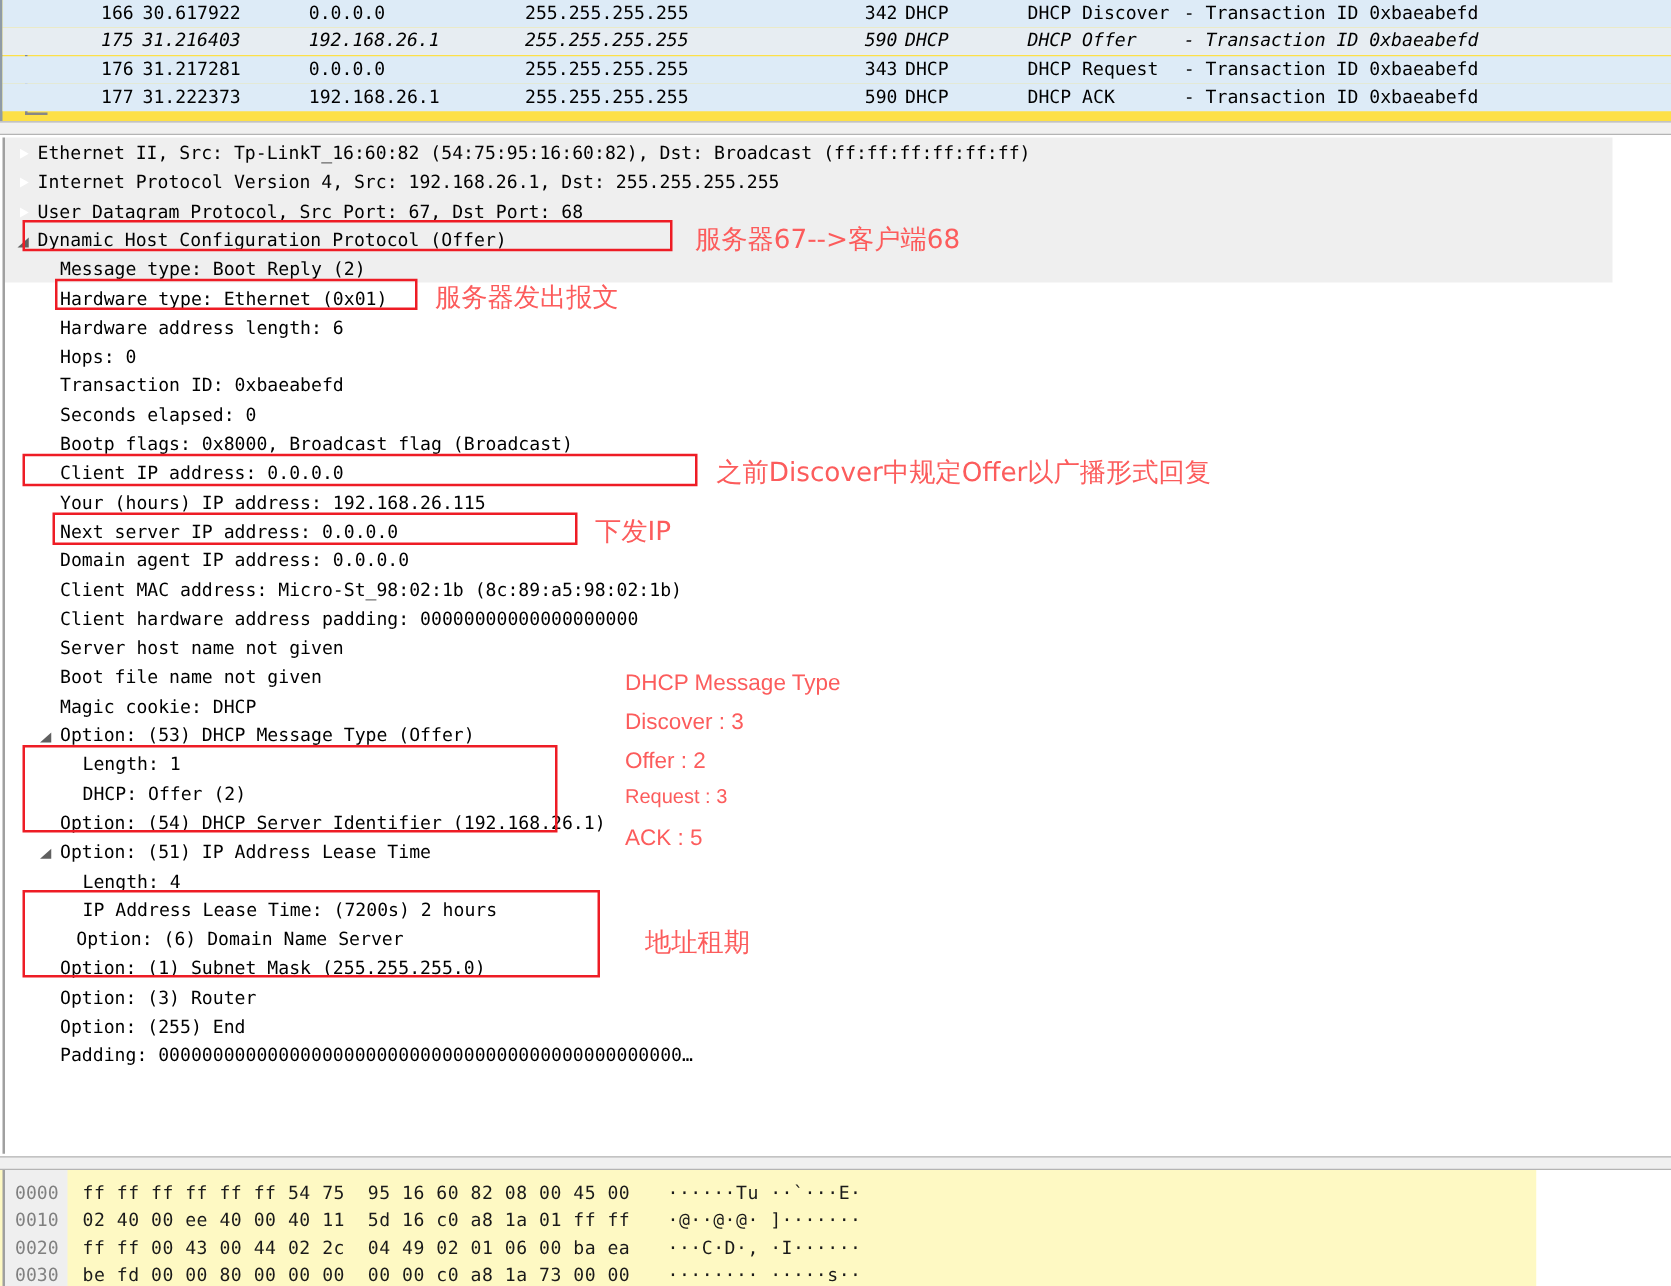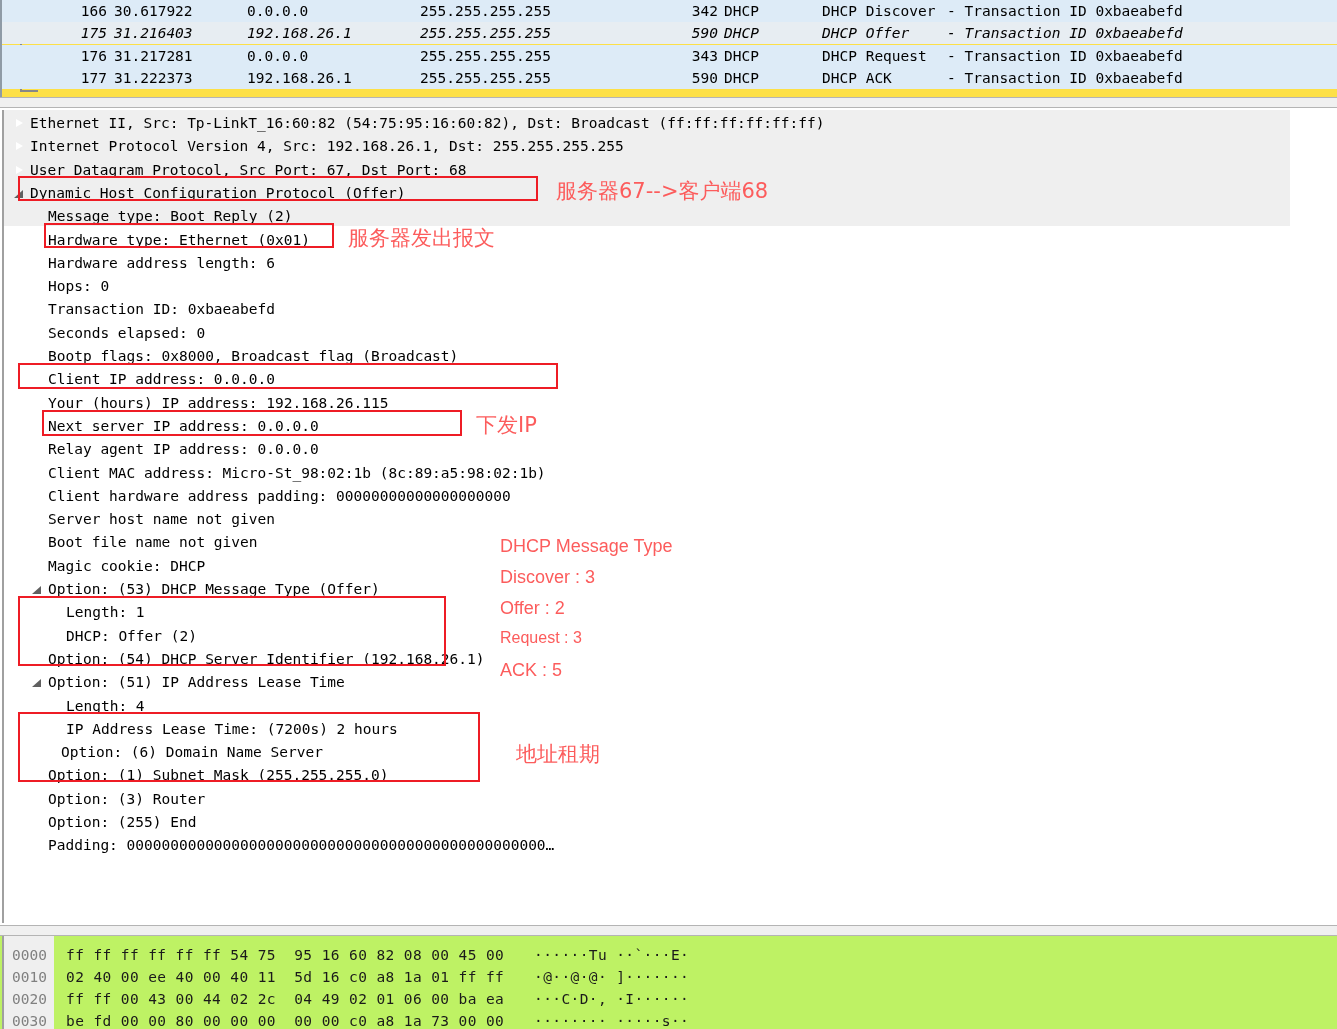--- a/index.html
+++ b/index.html
@@ -172,22 +172,22 @@
   }
   .annot.cjk {
     font-family: "DejaVu Sans", sans-serif;
     font-size: 21px;
   }
 
   
   #hex-pane {
     position: absolute;
     left: 0; top: 936px;
-    width: 1337px; height: 93px;
-    background: #bef264;
+    width: 1229px; height: 93px;
+    background: #fef9c3;
     overflow: hidden;
   }
   #hex-pane .hx-border-left {
     position: absolute; left: 2px; top: 0; width: 2px; height: 93px;
     background: #a0a0a0;
   }
   .hex-offcol {
     position: absolute;
     left: 4px; top: 0;
     width: 50px; height: 93px;
@@ -233,21 +233,21 @@
     <div class="tree-row" style="top: 97.2px;"><span style="position: absolute; left: 44px;">Message type: Boot Reply (2)</span></div>
     <div class="tree-row" style="top: 120.5px;"><span style="position: absolute; left: 44px;">Hardware type: Ethernet (0x01)</span></div>
     <div class="tree-row" style="top: 143.8px;"><span style="position: absolute; left: 44px;">Hardware address length: 6</span></div>
     <div class="tree-row" style="top: 167.1px;"><span style="position: absolute; left: 44px;">Hops: 0</span></div>
     <div class="tree-row" style="top: 190.4px;"><span style="position: absolute; left: 44px;">Transaction ID: 0xbaeabefd</span></div>
     <div class="tree-row" style="top: 213.7px;"><span style="position: absolute; left: 44px;">Seconds elapsed: 0</span></div>
     <div class="tree-row" style="top: 237px;"><span class="tw collapsed" style="left: 26px;"></span><span style="position: absolute; left: 44px;">Bootp flags: 0x8000, Broadcast flag (Broadcast)</span></div>
     <div class="tree-row" style="top: 260.3px;"><span style="position: absolute; left: 44px;">Client IP address: 0.0.0.0</span></div>
     <div class="tree-row" style="top: 283.6px;"><span style="position: absolute; left: 44px;">Your (hours) IP address: 192.168.26.115</span></div>
     <div class="tree-row" style="top: 306.9px;"><span style="position: absolute; left: 44px;">Next server IP address: 0.0.0.0</span></div>
-    <div class="tree-row" style="top: 330.2px;"><span style="position: absolute; left: 44px;">Relay agent IP address: 0.0.0.0</span></div>
+    <div class="tree-row" style="top: 330.2px;"><span style="position: absolute; left: 44px;">Domain agent IP address: 0.0.0.0</span></div>
     <div class="tree-row" style="top: 353.5px;"><span style="position: absolute; left: 44px;">Client MAC address: Micro-St_98:02:1b (8c:89:a5:98:02:1b)</span></div>
     <div class="tree-row" style="top: 376.8px;"><span style="position: absolute; left: 44px;">Client hardware address padding: 00000000000000000000</span></div>
     <div class="tree-row" style="top: 400.1px;"><span style="position: absolute; left: 44px;">Server host name not given</span></div>
     <div class="tree-row" style="top: 423.4px;"><span style="position: absolute; left: 44px;">Boot file name not given</span></div>
     <div class="tree-row" style="top: 446.7px;"><span style="position: absolute; left: 44px;">Magic cookie: DHCP</span></div>
     <div class="tree-row" style="top: 470px;"><span class="tw expanded" style="left: 26px;"></span><span style="position: absolute; left: 44px;">Option: (53) DHCP Message Type (Offer)</span></div>
     <div class="tree-row" style="top: 493.3px;"><span style="position: absolute; left: 62px;">Length: 1</span></div>
     <div class="tree-row" style="top: 516.6px;"><span style="position: absolute; left: 62px;">DHCP: Offer (2)</span></div>
     <div class="tree-row" style="top: 539.9px;"><span class="tw collapsed" style="left: 26px;"></span><span style="position: absolute; left: 44px;">Option: (54) DHCP Server Identifier (192.168.26.1)</span></div>
     <div class="tree-row" style="top: 563.2px;"><span class="tw expanded" style="left: 26px;"></span><span style="position: absolute; left: 44px;">Option: (51) IP Address Lease Time</span></div>
@@ -259,20 +259,21 @@
     <div class="tree-row" style="top: 703px;"><span class="tw collapsed" style="left: 26px;"></span><span style="position: absolute; left: 44px;">Option: (255) End</span></div>
     <div class="tree-row" style="top: 726.3px;"><span style="position: absolute; left: 44px;">Padding: 000000000000000000000000000000000000000000000000…</span></div>
     <div class="redbox" style="left: 18px; top: 68px; width: 520px; height: 25px;"></div>
     <div class="redbox" style="left: 44px; top: 115px; width: 290px; height: 25px;"></div>
     <div class="redbox" style="left: 18px; top: 255px; width: 540px; height: 26px;"></div>
     <div class="redbox" style="left: 42px; top: 302px; width: 420px; height: 26px;"></div>
     <div class="redbox" style="left: 18px; top: 488px; width: 428px; height: 70px;"></div>
     <div class="redbox" style="left: 18px; top: 604px; width: 462px; height: 70px;"></div>
     <div class="annot cjk" style="left: 556px; top: 71px;">服务器67--&gt;客户端68</div>
     <div class="annot cjk" style="left: 348px; top: 118px;">服务器发出报文</div>
+    <div class="annot cjk" style="left: 573px; top: 258px;">之前Discover中规定Offer以广播形式回复</div>
     <div class="annot cjk" style="left: 476px; top: 305px;">下发IP</div>
     <div class="annot cjk" style="left: 516px; top: 634px;">地址租期</div>
     <div class="annot" style="left: 500px; top: 428px; font-size: 18px;">DHCP Message Type</div>
     <div class="annot" style="left: 500px; top: 459px; font-size: 18px;">Discover : 3</div>
     <div class="annot" style="left: 500px; top: 490px; font-size: 18px;">Offer : 2</div>
     <div class="annot" style="left: 500px; top: 521px; font-size: 16px;">Request : 3</div>
     <div class="annot" style="left: 500px; top: 552px; font-size: 18px;">ACK : 5</div>
   </div>
 
 <div class="splitter" style="top:925px;"></div>

